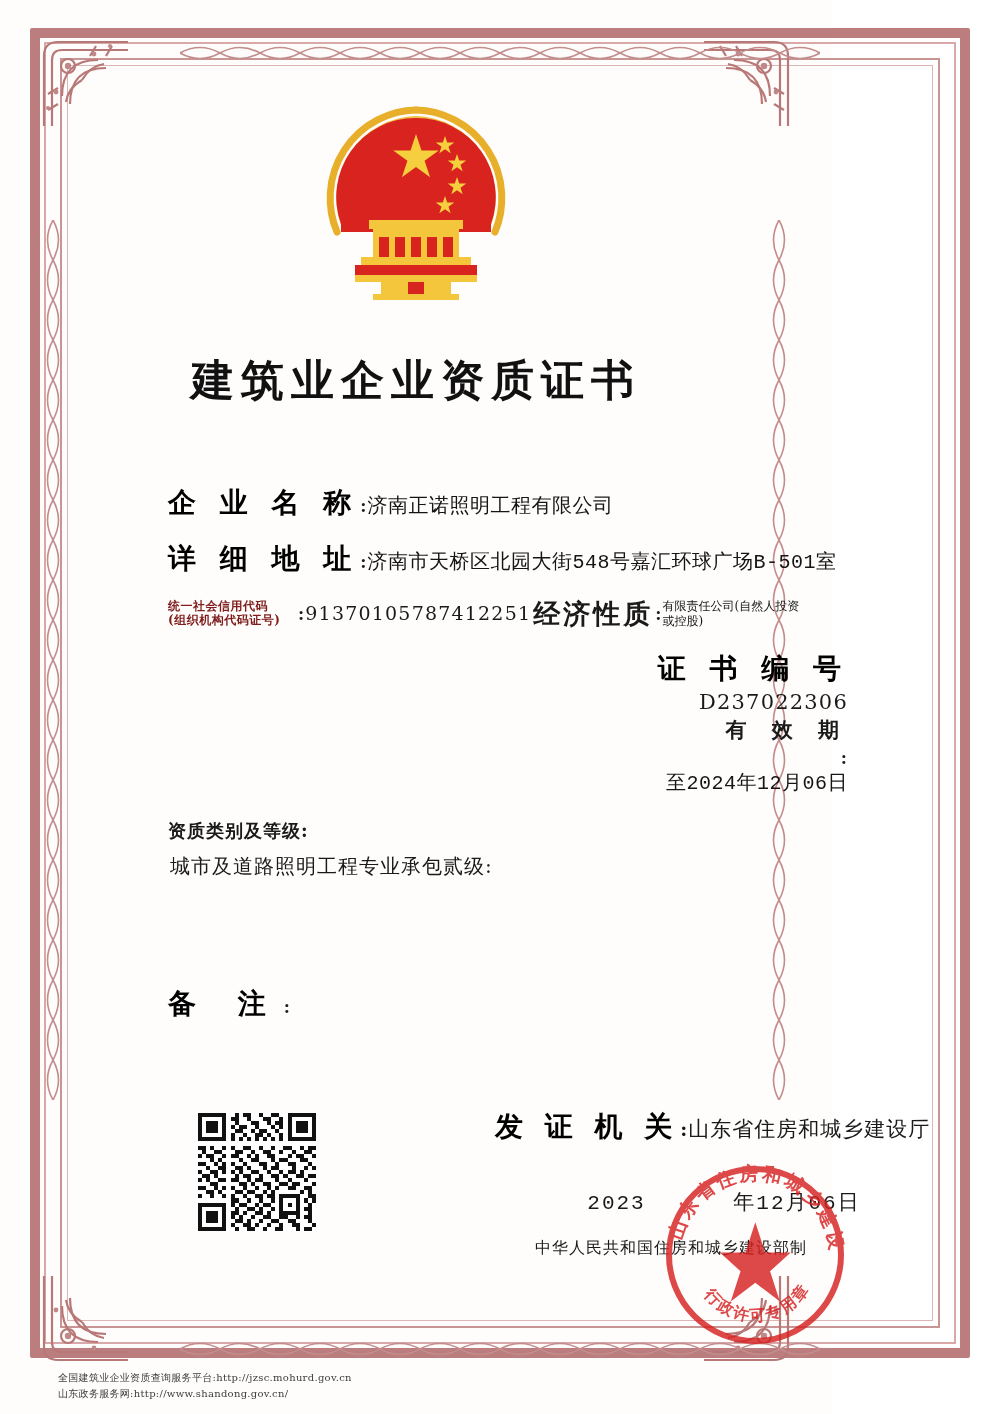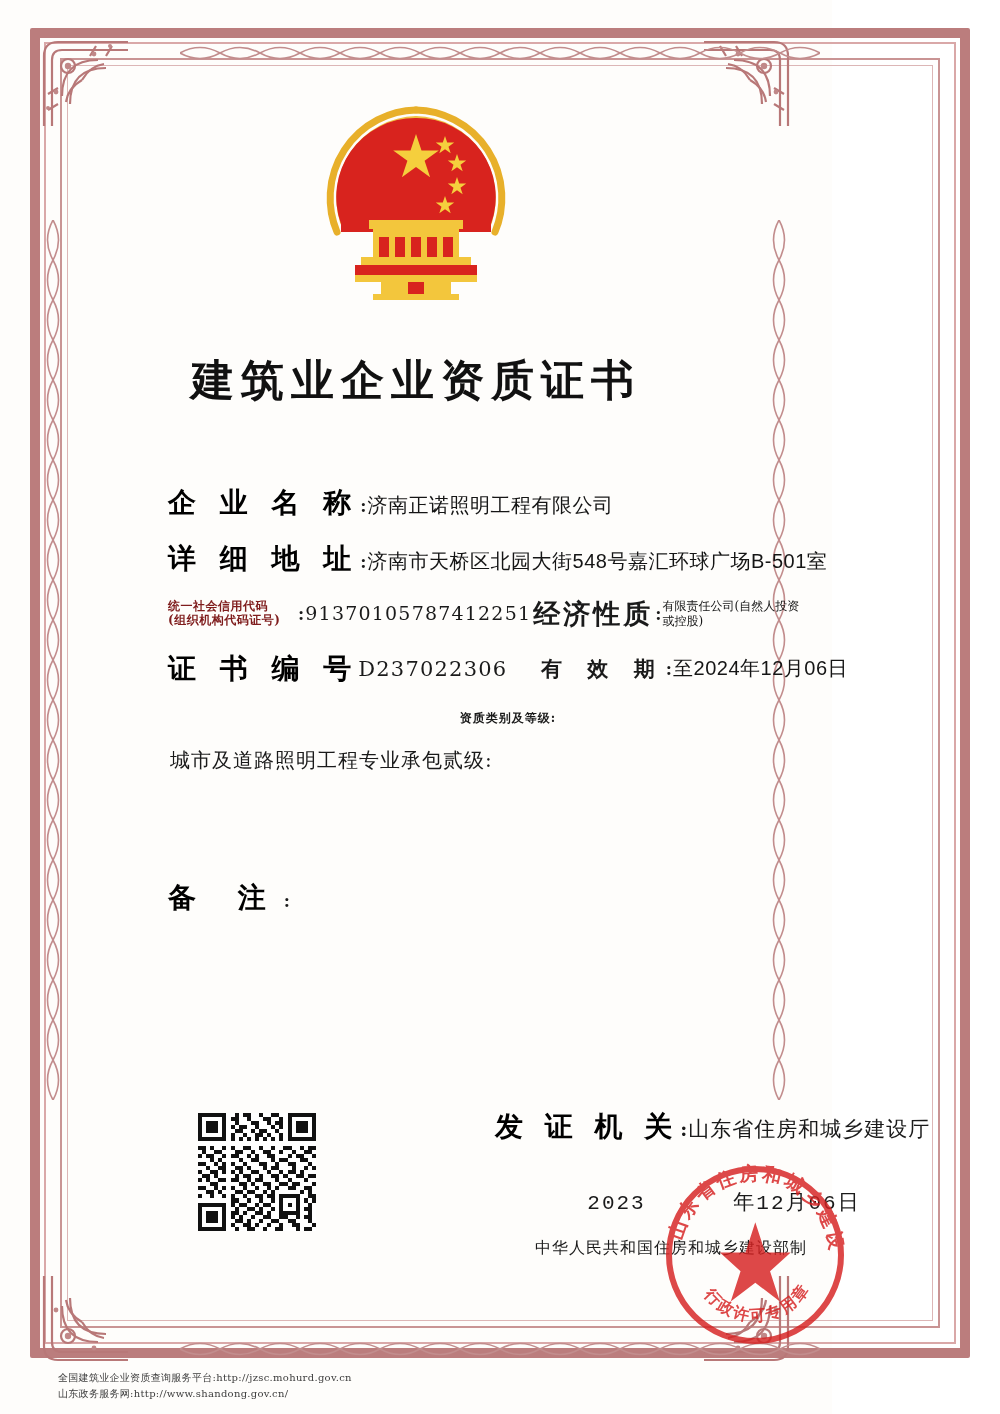--- a/index.html
+++ b/index.html
@@ -135,21 +135,21 @@
   }
   .colon {
     font-weight: bold;
     font-size: 19px;
     padding: 0 1px 0 2px;
   }
   .val {
     font-size: 20px;
     letter-spacing: 0.5px;
     color: #151515;
-    font-family: Liberation Sans, sans-serif;
+    font-family: Liberation Mono, monospace;
   }
   .val-mono {
     font-size: 21px;
     letter-spacing: 1.2px;
     font-family: "DejaVu Serif", "Liberation Serif", serif;
   }
   .val-sm {
     font-size: 12px;
     line-height: 1.2;
     color: #151515;
@@ -161,38 +161,37 @@
   .row-code .val-mono { font-size: 19px; }
   .row-code .lbl-mid {
     font-weight: bold;
     font-size: 27px;
     letter-spacing: 3px;
     margin-left: 2px;
     white-space: nowrap;
     font-family: "DejaVu Serif", "Liberation Serif", serif;
   }
 
-  .row-certno { align-items: center; }
+  .row-certno { align-items: flex-end; flex-direction: column; }
   .row-certno .spacer { flex: 1; }
   .row-certno .lbl-valid {
     font-weight: bold;
     font-size: 21px;
     letter-spacing: 9px;
     white-space: nowrap;
     font-family: "DejaVu Serif", "Liberation Serif", serif;
   }
 
   .qual-head {
     font-weight: bold;
-    font-size: 12px;
+    font-size: 18px;
     letter-spacing: 1px;
     margin-top: 22px;
-    margin-bottom: 20px;
-    font-family: "DejaVu Serif", "Liberation Serif", serif;
-    text-align: center;
+    margin-bottom: 10px;
+    font-family: "DejaVu Serif", "Liberation Serif", serif;
   }
   .qual-item {
     font-size: 20px;
     letter-spacing: 1px;
     margin-left: 2px;
     font-family: "DejaVu Serif", "Liberation Serif", serif;
   }
 
   .remark {
     margin-top: 105px;

